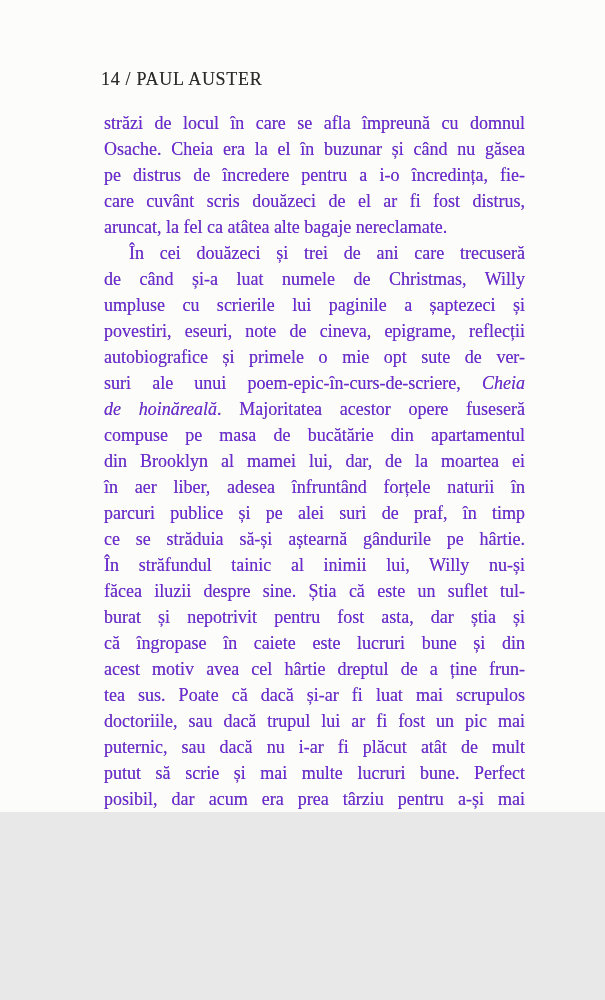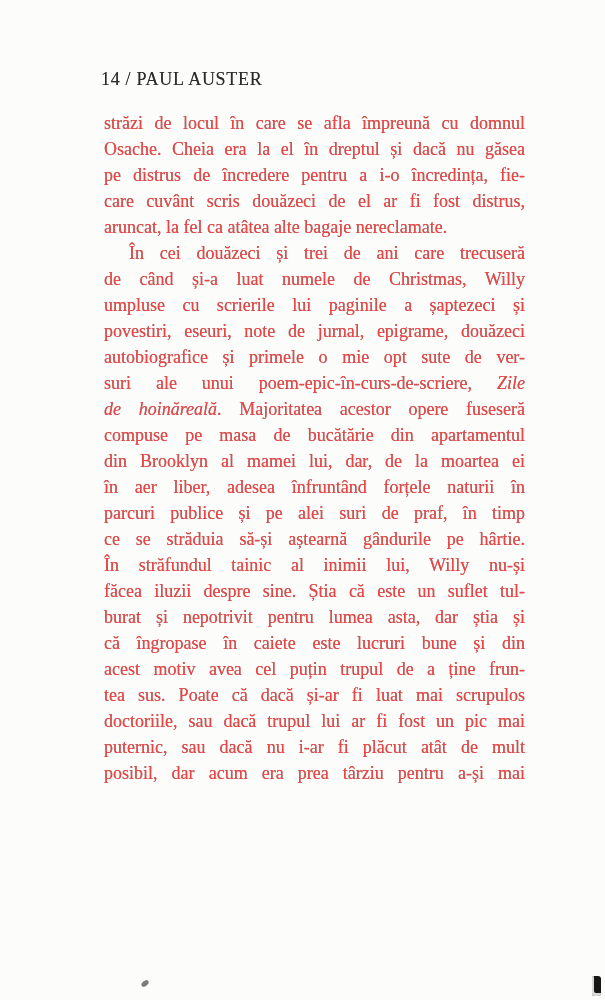--- a/index.html
+++ b/index.html
@@ -3,21 +3,21 @@
 <meta charset="utf-8">
 <style>
   html, body {
     margin: 0;
     padding: 0;
     background: #e8e8e8;
   }
   .scan-page {
     position: relative;
     width: 605px;
-    height: 1000px;
+    height: 812px;
     background: #fcfcfa;
     overflow: hidden;
     font-family: "Liberation Serif", "DejaVu Serif", serif;
   }
   .running-head {
     position: absolute;
     left: 101px;
     top: 69px;
     font-size: 18px;
     letter-spacing: 0.7px;
@@ -73,44 +73,45 @@
   }
 </style>
 </head>
 <body>
 
 <div class="scan-page" style="background: rgb(252, 252, 250);">
   <div class="running-head">
     <span>14 / PAUL AUSTER</span>
   </div>
 
-  <div class="text-block" style="color: #ef4444;">
+  <div class="text-block" style="color: #6d28d9;">
       <div class="line"><span>străzi de locul în care se afla împreună cu domnul</span></div>
-      <div class="line"><span>Osache. Cheia era la el în dreptul și dacă nu găsea</span></div>
+      <div class="line"><span>Osache. Cheia era la el în buzunar și când nu găsea</span></div>
       <div class="line"><span>pe distrus de încredere pentru a i-o încredința, fie-</span></div>
       <div class="line"><span>care cuvânt scris douăzeci de el ar fi fost distrus,</span></div>
       <div class="line para-end"><span>aruncat, la fel ca atâtea alte bagaje nereclamate.</span></div>
       <div class="line indent"><span>În cei douăzeci și trei de ani care trecuseră</span></div>
       <div class="line"><span>de când și-a luat numele de Christmas, Willy</span></div>
       <div class="line"><span>umpluse cu scrierile lui paginile a șaptezeci și</span></div>
-      <div class="line"><span>povestiri, eseuri, note de jurnal, epigrame, douăzeci</span></div>
+      <div class="line"><span>povestiri, eseuri, note de cineva, epigrame, reflecții</span></div>
       <div class="line"><span>autobiografice și primele o mie opt sute de ver-</span></div>
-      <div class="line"><span>suri ale unui poem-epic-în-curs-de-scriere, </span><span class="it">Zile</span></div>
+      <div class="line"><span>suri ale unui poem-epic-în-curs-de-scriere, </span><span class="it">Cheia</span></div>
       <div class="line"><span class="it">de hoinăreală</span><span>. Majoritatea acestor opere fuseseră</span></div>
       <div class="line"><span>compuse pe masa de bucătărie din apartamentul</span></div>
       <div class="line"><span>din Brooklyn al mamei lui, dar, de la moartea ei</span></div>
       <div class="line"><span>în aer liber, adesea înfruntând forțele naturii în</span></div>
       <div class="line"><span>parcuri publice și pe alei suri de praf, în timp</span></div>
       <div class="line"><span>ce se străduia să-și aștearnă gândurile pe hârtie.</span></div>
       <div class="line"><span>În străfundul tainic al inimii lui, Willy nu-și</span></div>
       <div class="line"><span>făcea iluzii despre sine. Știa că este un suflet tul-</span></div>
-      <div class="line"><span>burat și nepotrivit pentru lumea asta, dar știa și</span></div>
+      <div class="line"><span>burat și nepotrivit pentru fost asta, dar știa și</span></div>
       <div class="line"><span>că îngropase în caiete este lucruri bune și din</span></div>
-      <div class="line"><span>acest motiv avea cel puțin trupul de a ține frun-</span></div>
+      <div class="line"><span>acest motiv avea cel hârtie dreptul de a ține frun-</span></div>
       <div class="line"><span>tea sus. Poate că dacă și-ar fi luat mai scrupulos</span></div>
       <div class="line"><span>doctoriile, sau dacă trupul lui ar fi fost un pic mai</span></div>
       <div class="line"><span>puternic, sau dacă nu i-ar fi plăcut atât de mult</span></div>
+      <div class="line"><span>putut să scrie și mai multe lucruri bune. Perfect</span></div>
       <div class="line"><span>posibil, dar acum era prea târziu pentru a-și mai</span></div>
     </div>
 
   <div class="mark-left"></div>
   <div class="mark-right"></div>
 </div>
 
 </body></html>

